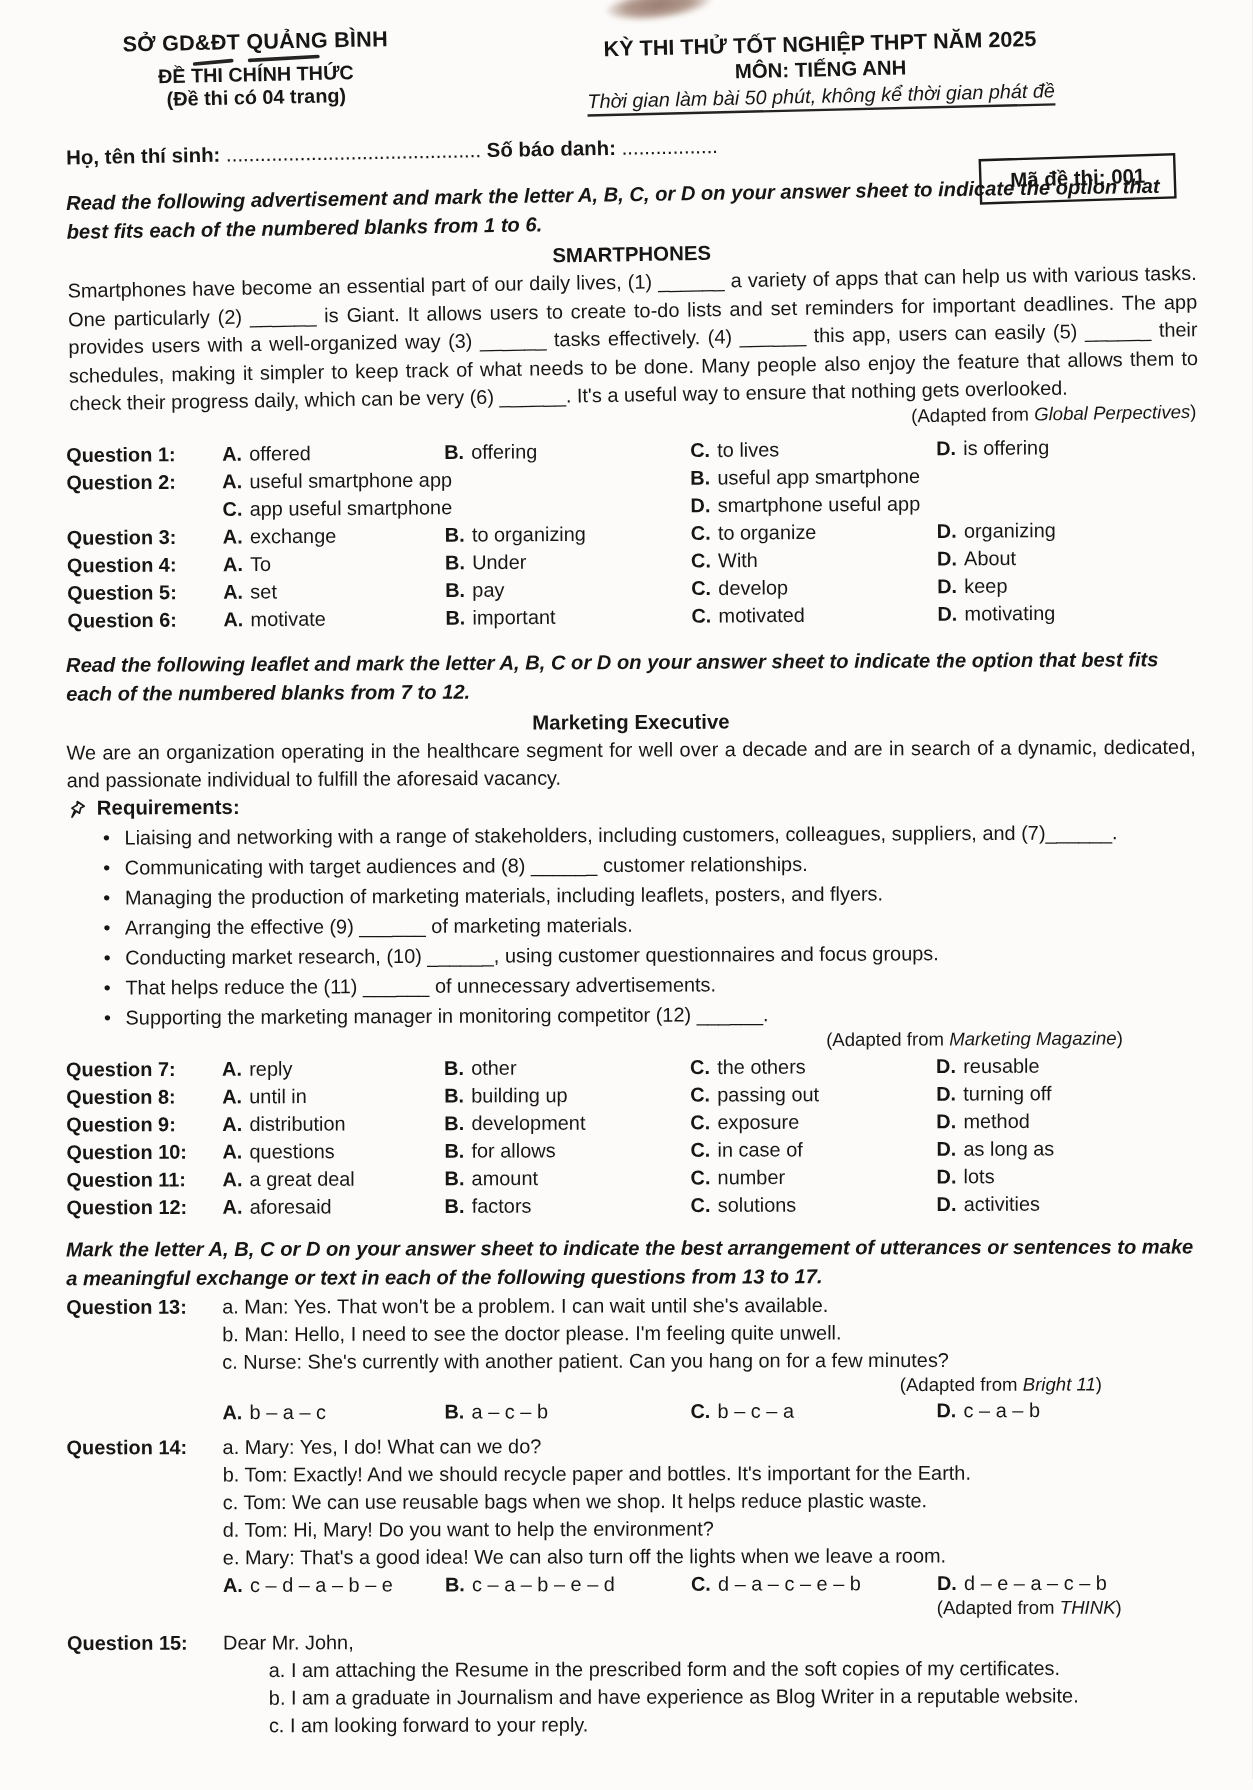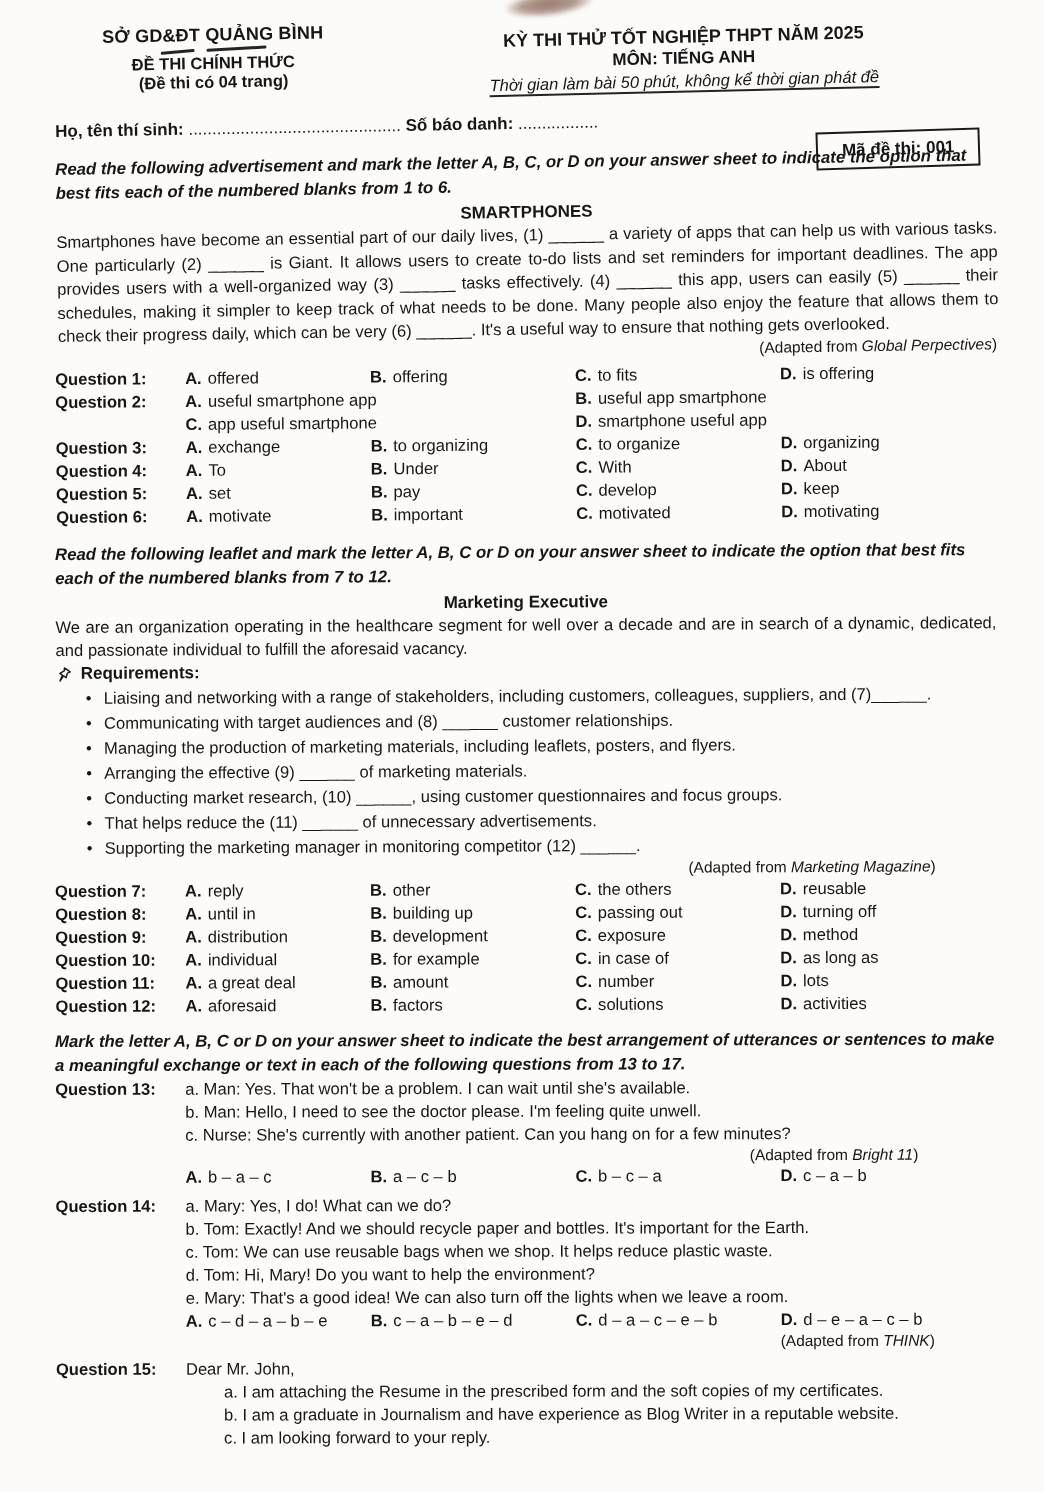--- a/index.html
+++ b/index.html
@@ -94,21 +94,21 @@
     <div class="ctitle">SMARTPHONES</div>
     <div class="passage">Smartphones have become an essential part of our daily lives, (1) ______ a variety of apps that can help us with various tasks. One particularly (2) ______ is Giant. It allows users to create to-do lists and set reminders for important deadlines. The app provides users with a well-organized way (3) ______ tasks effectively. (4) ______ this app, users can easily (5) ______ their schedules, making it simpler to keep track of what needs to be done. Many people also enjoy the feature that allows them to check their progress daily, which can be very (6) ______. It's a useful way to ensure that nothing gets overlooked.</div>
     <div class="adapted ar-s1"><span>(Adapted from </span><span class="src">Global Perpectives</span><span>)</span></div>
   </div>
 
   <div class="qblock qb1">
     <div class="qrow">
       <span class="ql">Question 1:</span>
       <span class="opt"><b>A.</b><span>offered</span></span>
       <span class="opt"><b>B.</b><span>offering</span></span>
-      <span class="opt"><b>C.</b><span>to fits</span></span>
+      <span class="opt"><b>C.</b><span>to lives</span></span>
       <span class="opt"><b>D.</b><span>is offering</span></span>
     </div>
     <div class="qrow-wide">
       <span class="ql">Question 2:</span>
       <span class="opt"><b>A.</b><span>useful smartphone app</span></span>
       <span class="opt"><b>B.</b><span>useful app smartphone</span></span>
     </div>
     <div class="qrow-wide">
       <span></span>
       <span class="opt"><b>C.</b><span>app useful smartphone</span></span>
@@ -185,22 +185,22 @@
     </div>
     <div class="qrow">
       <span class="ql">Question 9:</span>
       <span class="opt"><b>A.</b><span>distribution</span></span>
       <span class="opt"><b>B.</b><span>development</span></span>
       <span class="opt"><b>C.</b><span>exposure</span></span>
       <span class="opt"><b>D.</b><span>method</span></span>
     </div>
     <div class="qrow">
       <span class="ql">Question 10:</span>
-      <span class="opt"><b>A.</b><span>individual</span></span>
-      <span class="opt"><b>B.</b><span>for example</span></span>
+      <span class="opt"><b>A.</b><span>questions</span></span>
+      <span class="opt"><b>B.</b><span>for allows</span></span>
       <span class="opt"><b>C.</b><span>in case of</span></span>
       <span class="opt"><b>D.</b><span>as long as</span></span>
     </div>
     <div class="qrow">
       <span class="ql">Question 11:</span>
       <span class="opt"><b>A.</b><span>a great deal</span></span>
       <span class="opt"><b>B.</b><span>amount</span></span>
       <span class="opt"><b>C.</b><span>number</span></span>
       <span class="opt"><b>D.</b><span>lots</span></span>
     </div>

